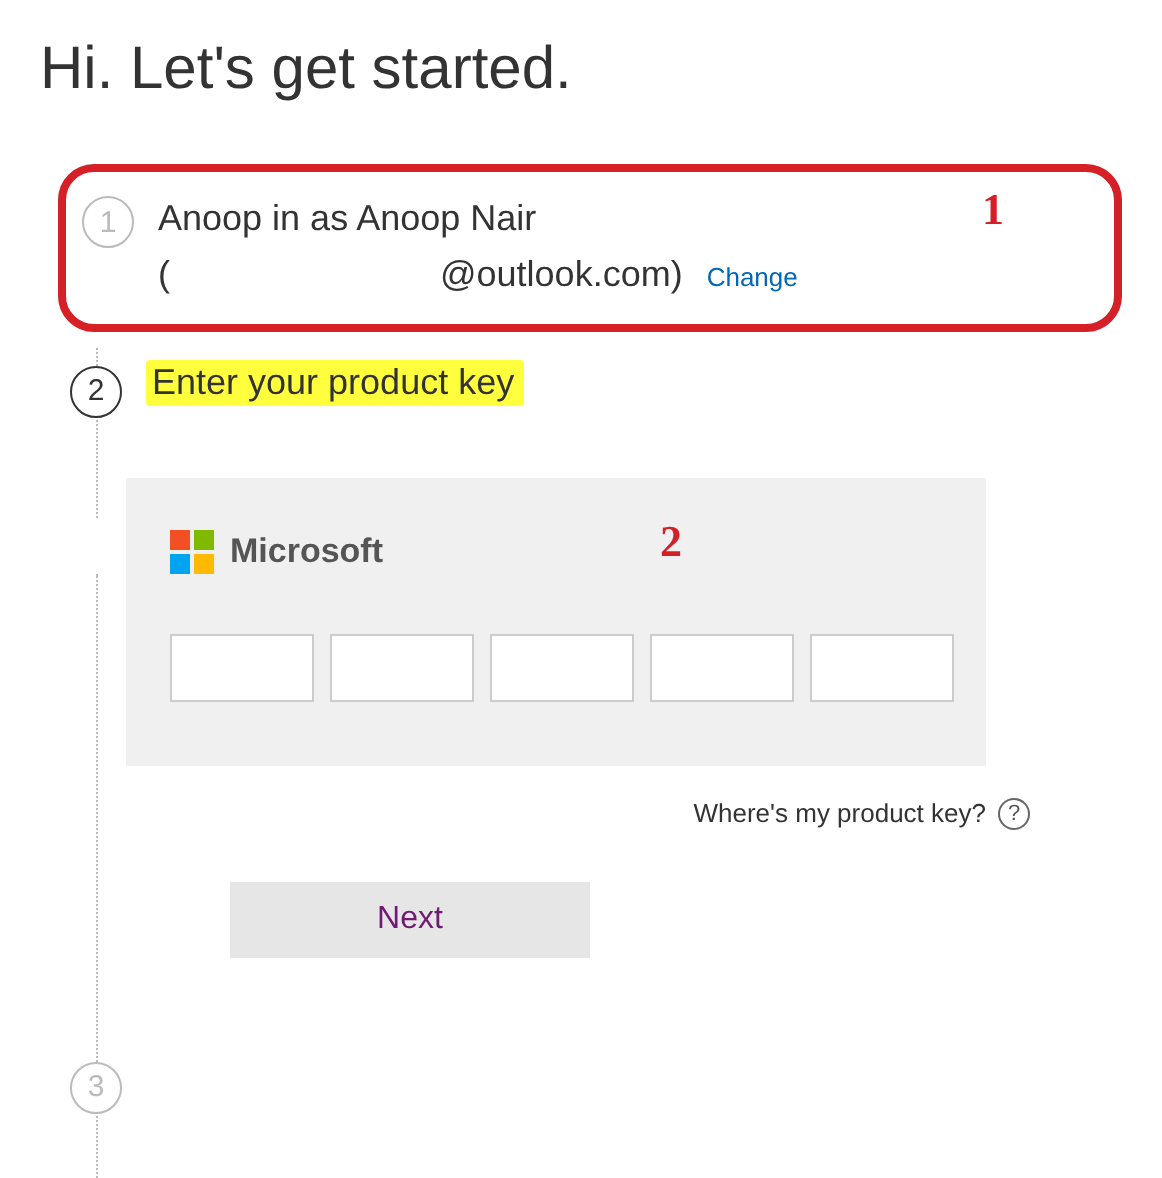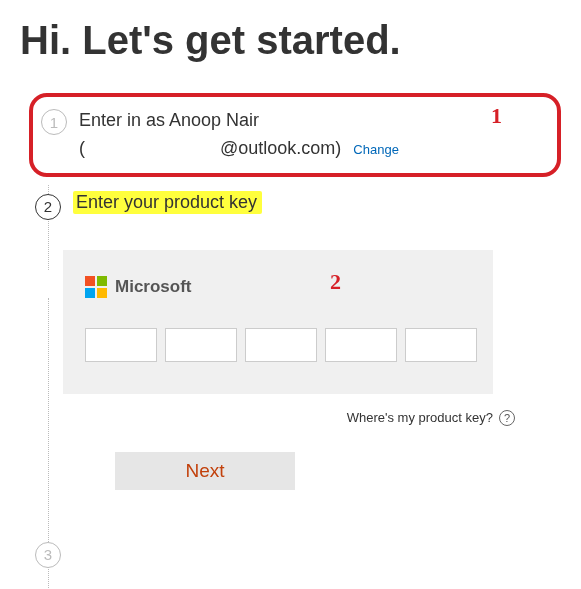--- a/index.html
+++ b/index.html
@@ -5,22 +5,22 @@
     * { box-sizing: border-box; margin: 0; padding: 0; }
     body {
       font-family: "Segoe UI", "Segoe UI Light", Arial, sans-serif;
       background: #fff;
       width: 581px;
       height: 589px;
       padding: 10px 20px;
       color: #333;
     }
     .page-title {
-      font-size: 40px;
-      font-weight: 700;
+      font-size: 30px;
+      font-weight: 400;
       color: #333;
       margin-bottom: 30px;
       margin-top: 8px;
     }
     .steps {
       position: relative;
       margin-left: 15px;
     }
     .step-line {
       position: absolute;
@@ -123,44 +123,44 @@
       width: 16px; height: 16px; border: 1px solid #666; border-radius: 50%;
       font-size: 11px; display: flex; align-items: center; justify-content: center;
       color: #555;
     }
     .next-btn {
       margin-top: 26px;
       margin-left: 80px;
       width: 180px;
       height: 38px;
       background: #e6e6e6;
-      color: #c2410c;
+      color: #701a75;
       border: none;
-      font-size: 19px;
+      font-size: 16px;
       cursor: pointer;
     }
     .step3 { margin-top: 50px; }
   </style>
 </head>
 <body>
 
 <h1 class="page-title">Hi. Let's get started.</h1>
 
 <div class="steps">
   <div class="step-line line1"></div>
   <div class="step-line line2"></div>
 
   
   <div class="step1-box">
     <div class="annot annot1">1</div>
     <div class="step signed-row">
       <div class="step-num">1</div>
       <div class="step-content signed-text">
         <div>
-          <span>Enter in as </span><span>Anoop Nair</span>
+          <span>Anoop in as </span><span>Anoop Nair</span>
         </div>
         <div class="email-line">
           <span>
             <span>(</span><span style="color:#fff"></span><span style="padding-left:135px">@outlook.com)</span>
           </span>
           <span class="change-link">Change</span>
         </div>
       </div>
     </div>
   </div>

